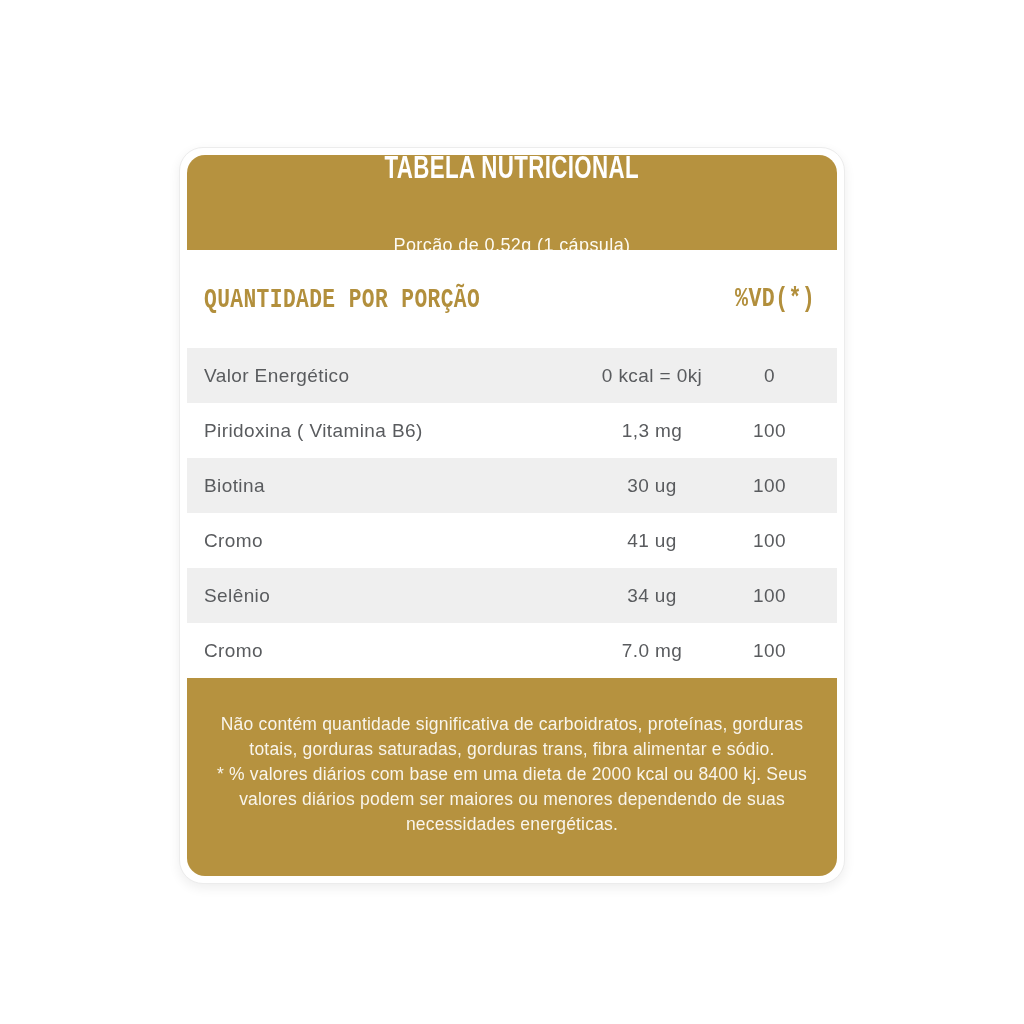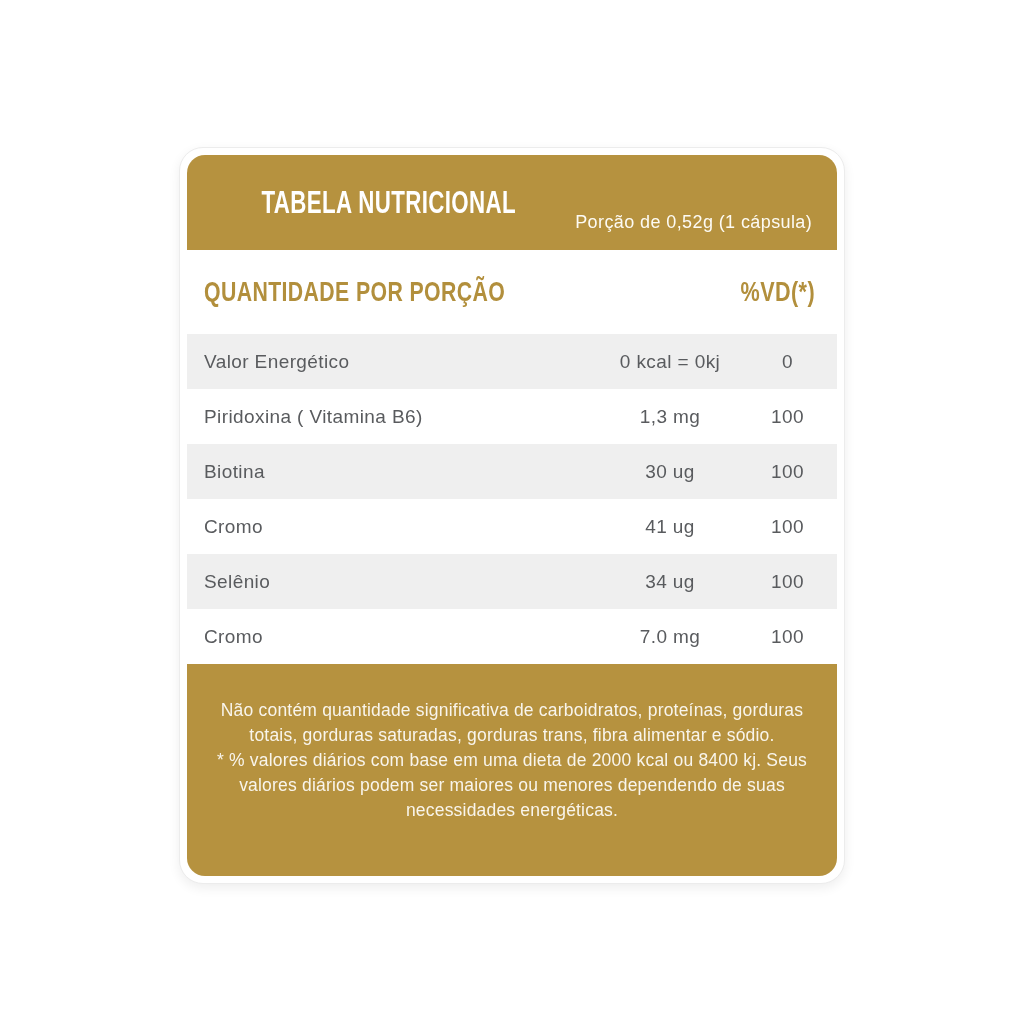--- a/index.html
+++ b/index.html
@@ -16,51 +16,52 @@
   .card-outer{
     position:absolute;left:179px;top:147px;width:666px;height:737px;
     background:#ffffff;border:1px solid #ececec;border-radius:24px;
     padding:7px;box-shadow:0 4px 12px rgba(0,0,0,0.07);
   }
   .card-inner{width:650px;height:721px;display:flex;flex-direction:column;}
 
   
   .gold-header{
     height:95px;background:var(--gold);border-radius:18px 18px 0 0;
-    display:flex;flex-direction:row;align-items:center;justify-content:center;
+    display:flex;flex-direction:column;align-items:center;justify-content:center;
     gap:10px;color:#ffffff;
   }
   .table-title{
     font-size:31px;font-weight:bold;letter-spacing:0.5px;
     transform:scaleX(0.72);transform-origin:center;white-space:nowrap;
   }
   .serving-size{
     font-size:18px;color:#fdfbf4;letter-spacing:0.4px;white-space:nowrap;margin-top:39px;
   }
 
   
   .col-header{
-    height:84px;background:#ffffff;display:flex;align-items:center;
+    height:98px;background:#ffffff;display:flex;align-items:center;
     justify-content:space-between;padding:0 22px 0 17px;color:var(--gold-text);
     font-weight:bold;
+    font-family:Liberation Mono, monospace;
   }
   .qty-label{
     font-size:28px;letter-spacing:0.5px;transform:scaleX(0.76);
     transform-origin:left center;white-space:nowrap;
   }
   .dv-label{
     font-size:27px;letter-spacing:0.5px;transform:scaleX(0.80);
     transform-origin:right center;white-space:nowrap;
   }
 
   
   .rows{display:flex;flex-direction:column;}
   .row{
     height:55px;display:grid;grid-template-columns:1fr 150px 85px;
-    align-items:center;padding:0 7px 0 17px;
+    align-items:center;padding:0 25px 0 17px;
     font-size:19px;color:var(--row-text);letter-spacing:0.4px;background:#ffffff;
   }
   .row:nth-child(odd){background:var(--row-alt);}
   .cell-amount{text-align:center;}
   .cell-dv{text-align:center;}
 
   
   .gold-footer{
     flex:1;background:var(--gold);border-radius:0 0 18px 18px;
     color:var(--footer-text);text-align:center;

